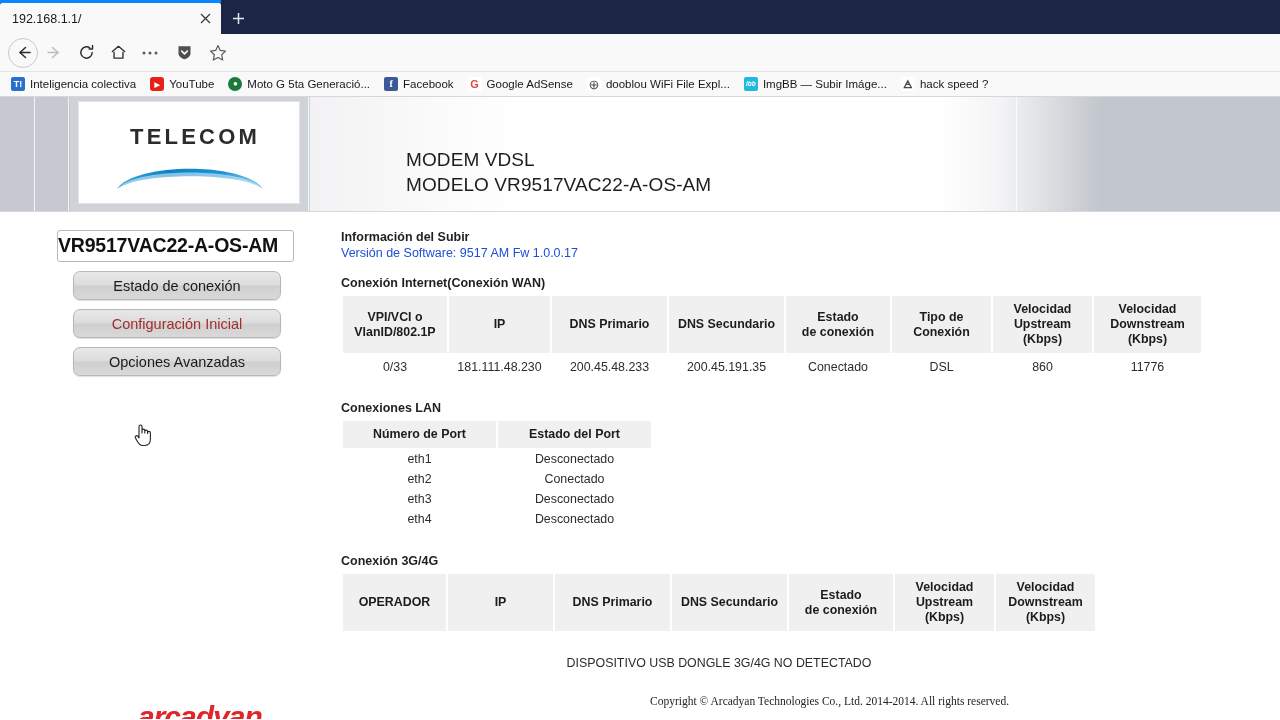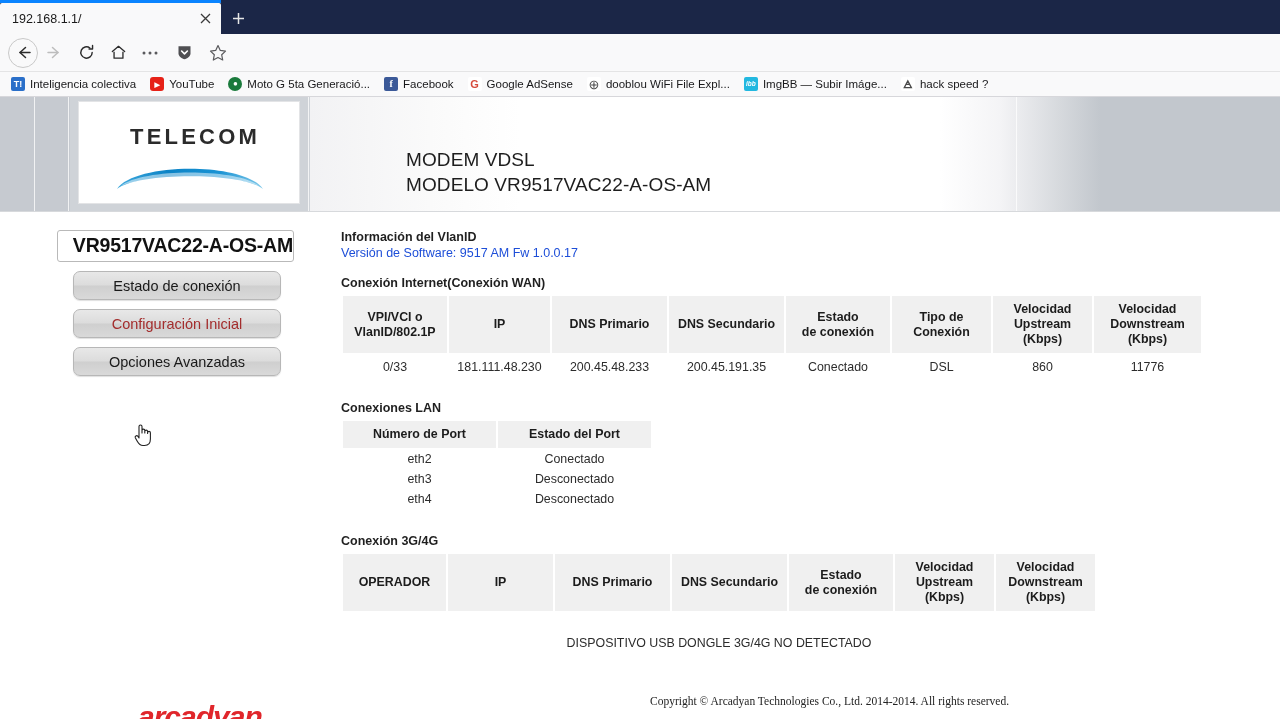--- a/index.html
+++ b/index.html
@@ -192,21 +192,21 @@
   
   #body-wrap { display: flex; padding-top: 18px; }
 
   
   #sidebar { width: 340px; flex: 0 0 340px; padding-left: 57px; }
   #model-badge {
     width: 237px;
     border: 1px solid #b9b9b9;
     border-radius: 3px;
     background: #ffffff;
-    text-align: right;
+    text-align: left;
     font-size: 19.5px;
     font-weight: bold;
     color: #111;
     padding: 3px 0 4px;
     letter-spacing: -0.2px;
   }
   .side-btn {
     width: 208px;
     margin: 9px 0 0 16px;
     height: 29px;
@@ -465,21 +465,21 @@
         <span>Configuración Inicial</span>
       </div>
       <div class="side-btn">
         <span>Opciones Avanzadas</span>
       </div>
     </div>
 
     <div id="main">
 
       <div class="block" style="margin-bottom:16px;">
-        <div class="sec-title">Información del VlanID</div>
+        <div class="sec-title">Información del Subir</div>
         <div class="sub-line">Versión de Software: 9517 AM Fw 1.0.0.17</div>
       </div>
 
       <div class="block">
         <div class="sec-title">Conexión Internet(Conexión WAN)</div>
         <table class="info" id="tbl-wan">
           <thead>
             <tr>
               <th class="c0">
                 <div>VPI/VCI o</div>
@@ -537,20 +537,24 @@
               <th class="l0">
                 <div>Número de Port</div>
               </th>
               <th class="l1">
                 <div>Estado del Port</div>
               </th>
             </tr>
           </thead>
           <tbody>
             <tr>
+              <td style="padding:4px 8px 2px;">eth1</td>
+              <td style="padding:4px 8px 2px;">Desconectado</td>
+            </tr>
+            <tr>
               <td style="padding:4px 8px 2px;">eth2</td>
               <td style="padding:4px 8px 2px;">Conectado</td>
             </tr>
             <tr>
               <td style="padding:4px 8px 2px;">eth3</td>
               <td style="padding:4px 8px 2px;">Desconectado</td>
             </tr>
             <tr>
               <td style="padding:4px 8px 2px;">eth4</td>
               <td style="padding:4px 8px 2px;">Desconectado</td>

